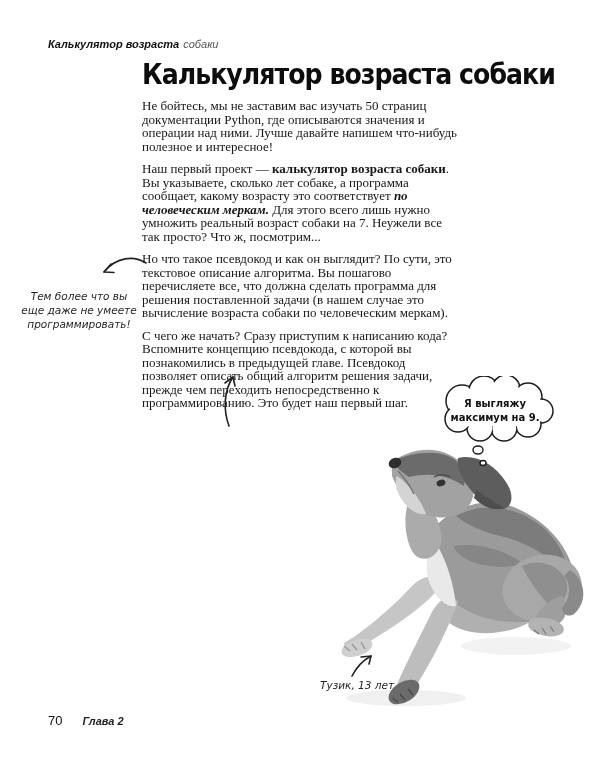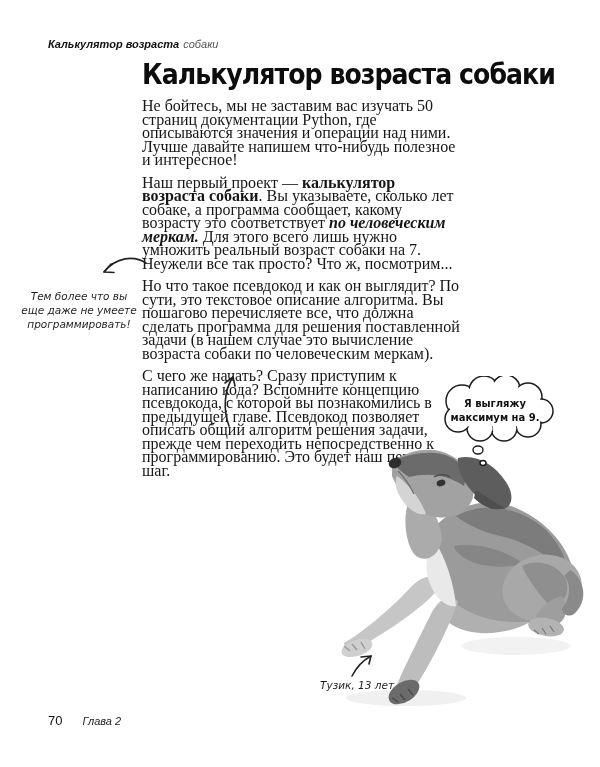--- a/index.html
+++ b/index.html
@@ -17,38 +17,38 @@
   
   .heading{
     position:absolute;left:142px;top:58px;margin:0;width:330px;
     font-family:"DejaVu Sans", sans-serif;font-weight:bold;font-size:26px;
     letter-spacing:-1px;color:#0d0d0d;transform:scale(.97,1.08);transform-origin:left top;
     white-space:nowrap;
   }
   
   .body-column{
     position:absolute;left:142px;top:99px;width:320px;
-    font-size:16px;line-height:13.5px;color:#161616;
+    font-size:13px;line-height:13.5px;color:#161616;
   }
   .body-column p{margin:0 0 9px 0;}
   .seg-bold{font-weight:bold;}
   .seg-bolditalic{font-weight:bold;font-style:italic;}
   
   .hand{
     font-family:"DejaVu Sans", sans-serif;font-style:italic;
     font-size:10.5px;line-height:14px;color:#1f1f1f;letter-spacing:0;
     white-space:pre-line;
   }
   .margin-note{position:absolute;left:14px;top:289px;width:130px;text-align:center;}
   .pseudocode-note{position:absolute;left:244px;top:386px;width:200px;}
   .dog-caption{position:absolute;left:320px;top:678px;white-space:nowrap;}
   
   .footer{position:absolute;left:48px;top:711px;font-family:"Liberation Sans", sans-serif;}
   .page-number{font-size:13px;font-weight:normal;color:#111;}
-  .chapter-label{font-size:11px;font-weight:normal;font-style:italic;color:#222;margin-left:20px;}
+  .chapter-label{font-size:11px;font-weight:bold;font-style:italic;color:#222;margin-left:20px;}
   svg{position:absolute;display:block;}
   .bubble-text{
     font-family:"DejaVu Sans", sans-serif;font-weight:bold;font-size:10px;fill:#111;
   }
 </style>
 </head>
 <body>
 
 <div class="page">
 

